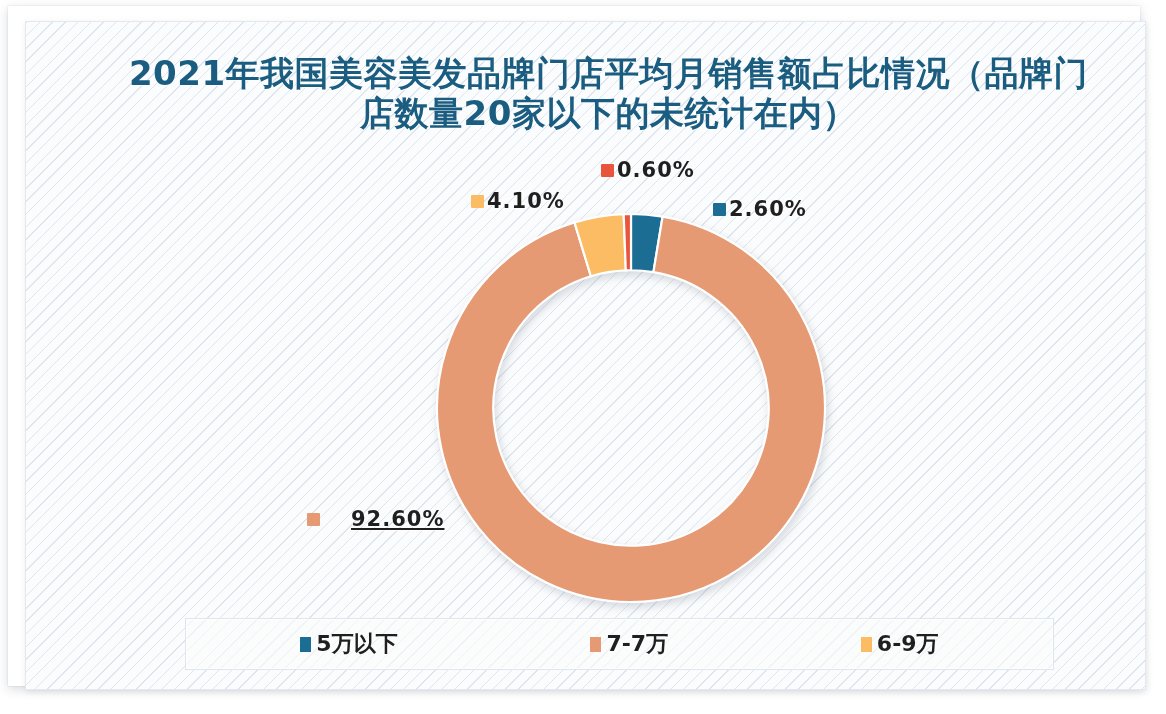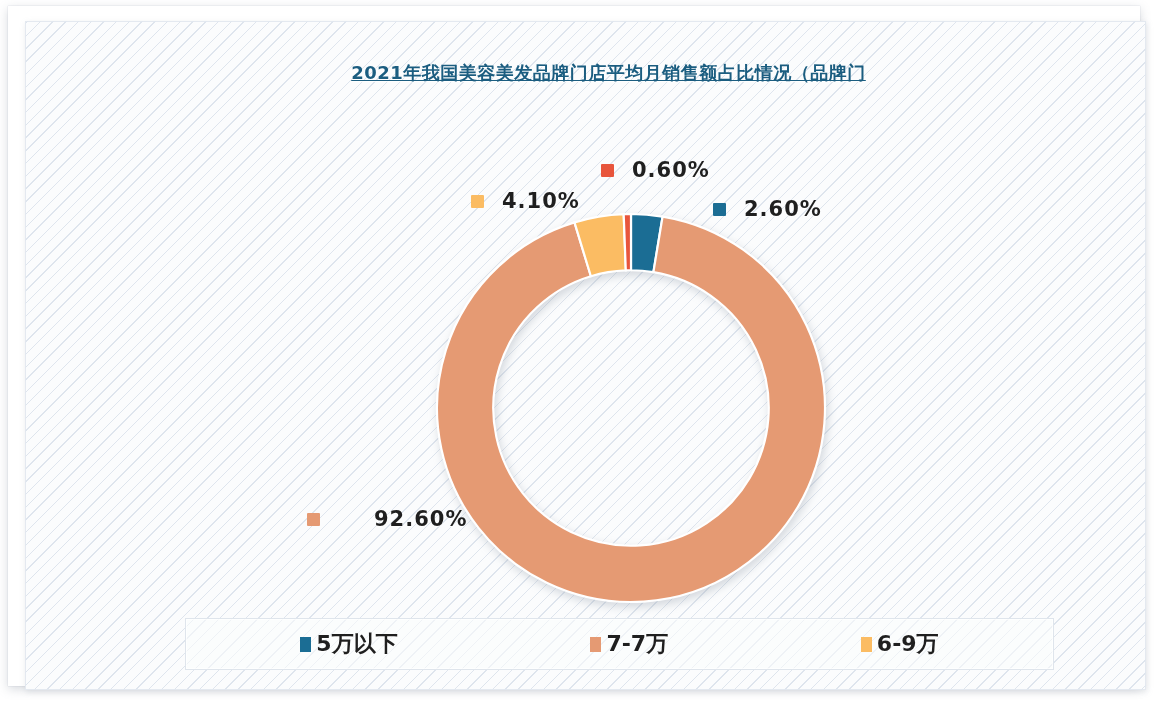--- a/index.html
+++ b/index.html
@@ -48,63 +48,62 @@
   
   .chart-title {
     position: absolute;
     left: 96px;
     top: 32px;
     width: 975px;
     text-align: center;
     color: #1b5d80;
     font-family: "DejaVu Sans", "Liberation Sans", sans-serif;
     font-weight: bold;
-    font-size: 18px;
+    font-size: 34px;
     line-height: 40px;
     letter-spacing: 0.5px;
     text-shadow: 0 1px 0 rgba(255,255,255,0.85);
-    text-decoration: underline;
   }
 
   
   .donut-wrap {
     position: absolute;
     left: 400px;
     top: 181px;
     width: 412px;
     height: 412px;
   }
   .donut-svg { display: block; filter: drop-shadow(2px 4px 5px rgba(120,132,148,0.30)); }
 
   
   .dlabel {
     position: absolute;
     display: flex;
     align-items: center;
-    gap: 18px;
+    gap: 3px;
     font-family: "DejaVu Sans", "Liberation Sans", sans-serif;
     font-weight: bold;
     font-size: 21px;
     color: #1f1f1f;
     white-space: nowrap;
     text-shadow: 0 1px 0 rgba(255,255,255,0.8);
   }
   .dlabel .sw {
     width: 13px;
     height: 13px;
     flex: 0 0 13px;
     border-radius: 1px;
   }
   .dlabel .txt { letter-spacing: 1px; }
 
   #lbl-0 { left: 576px; top: 137px; }   
   #lbl-1 { left: 446px; top: 168px; text-align: right; }   
   #lbl-2 { left: 688px; top: 176px; justify-content: center; }   
   #lbl-3 { left: 282px; top: 486px; }   
-  #lbl-3 .txt { margin-left: 36px; }
+  #lbl-3 .txt { margin-left: 28px; text-decoration: underline; }
 
   
   .legend {
     position: absolute;
     left: 160px;
     top: 597px;
     width: 869px;
     height: 52px;
     background: rgba(252,253,254,0.55);
     border: 1px solid #dfe5ec;
@@ -134,20 +133,21 @@
 </style>
 </head>
 <body>
 
 <div id="root">
   <div class="outer-frame">
     <div class="panel">
 
       <div class="chart-title">
         <div>2021年我国美容美发品牌门店平均月销售额占比情况（品牌门</div>
+        <div>店数量20家以下的未统计在内）</div>
       </div>
 
       <div class="donut-wrap">
         <svg class="donut-svg" width="412" height="412" viewBox="0 0 412 412">
           <g id="donut-slices">
               <path d="M 206 12 A 194 194 0 0 1 237.5829113600283 14.588088902428552 L 228.4238670656201 70.09754312072428 A 137.73999999999998 137.73999999999998 0 0 0 206 68.26000000000002 Z" fill="#1b6d94" stroke="#ffffff" stroke-width="2.2"></path>
               <path d="M 237.5829113600283 14.588088902428552 A 194 194 0 1 1 149.48412112454403 20.414560283047024 L 165.87372599842627 74.2343378009634 A 137.73999999999998 137.73999999999998 0 1 0 228.4238670656201 70.09754312072428 Z" fill="#e59a73" stroke="#ffffff" stroke-width="2.2"></path>
               <path d="M 149.48412112454403 20.414560283047024 A 194 194 0 0 1 198.68078882032904 12.13811837365401 L 200.80336006243363 68.35806404529438 A 137.73999999999998 137.73999999999998 0 0 0 165.87372599842627 74.2343378009634 Z" fill="#fbbc63" stroke="#ffffff" stroke-width="2.2"></path>
               <path d="M 198.68078882032904 12.13811837365401 A 194 194 0 0 1 206.0000000000003 12 L 206.00000000000023 68.26000000000002 A 137.73999999999998 137.73999999999998 0 0 0 200.80336006243363 68.35806404529438 Z" fill="#e8553c" stroke="#ffffff" stroke-width="2.2"></path>
             </g>

